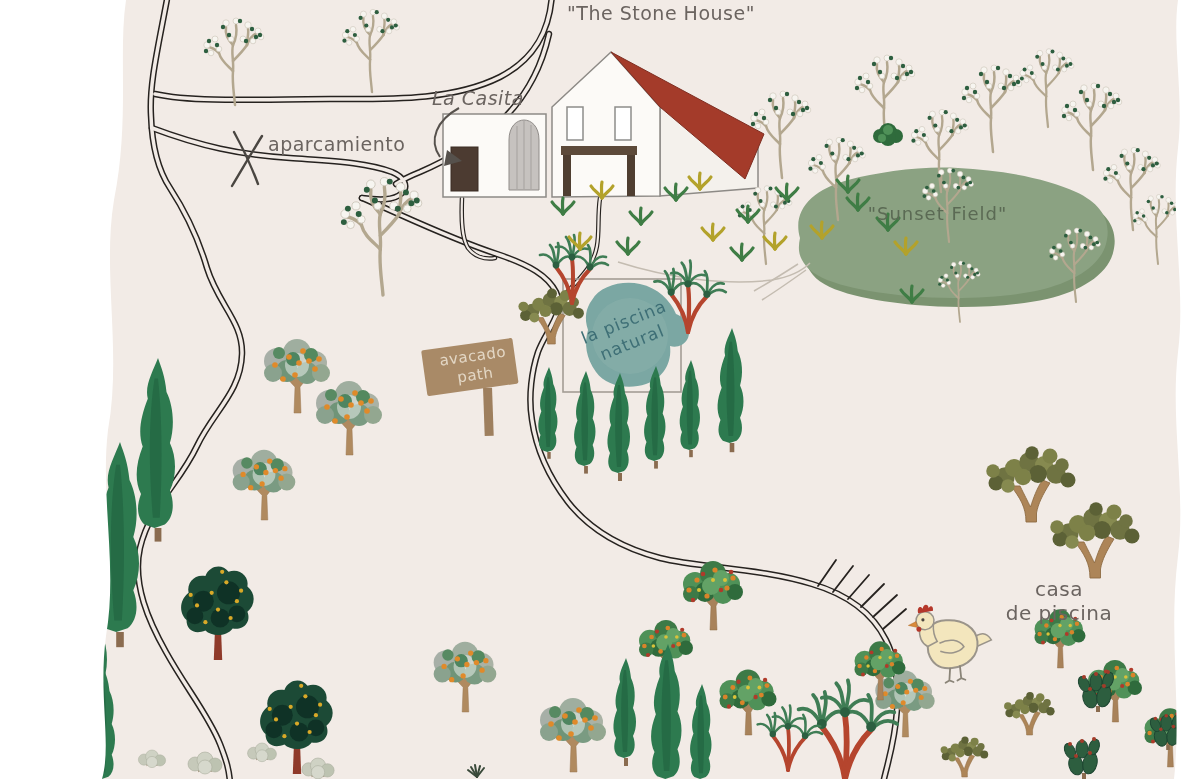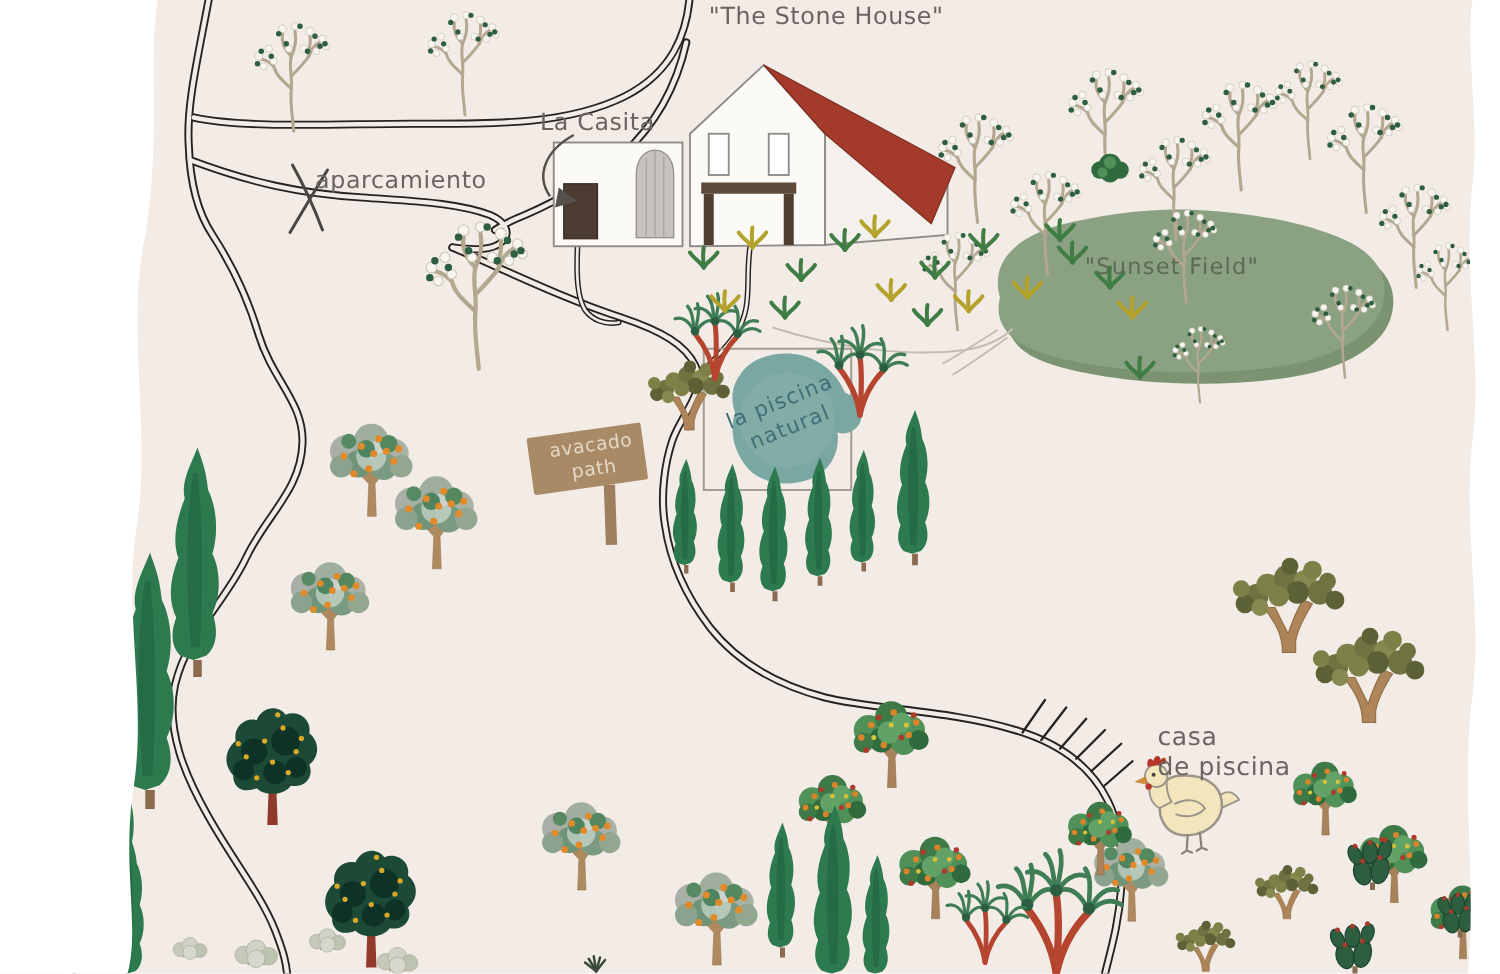--- a/index.html
+++ b/index.html
@@ -4,30 +4,30 @@
 <style>
   html,body{margin:0;padding:0;background:#ffffff;}
   #map{position:relative;width:1200px;height:779px;overflow:hidden;
        background:var(--background,#f2ebe6);
        font-family:"DejaVu Sans","Liberation Sans",sans-serif;}
   #scene{position:absolute;inset:0;z-index:1;}
   .label{position:absolute;z-index:5;color:var(--label_text,#6b6460);
          letter-spacing:.5px;white-space:nowrap;}
   .label .ln{display:block;}
   .lbl-stone{left:556px;top:2px;width:210px;text-align:center;font-size:19px;}
-  .lbl-casita{left:432px;top:87px;font-size:19px;}
-  .lbl-parking{left:252px;top:133px;font-size:19px;}
+  .lbl-casita{left:432px;top:87px;font-size:19px;font-style:italic;}
+  .lbl-parking{left:268px;top:133px;font-size:19px;}
   .lbl-field{left:840px;top:203px;width:195px;text-align:center;
              font-size:18px;color:var(--field_text,#5b6a54);letter-spacing:1px;}
   .lbl-pool{left:566px;top:310px;width:124px;text-align:center;font-size:17px;
             color:var(--pool_text,#3e6f76);transform:rotate(-22deg);
             letter-spacing:1px;line-height:1.3;}
   .lbl-sign{left:431px;top:347px;width:86px;text-align:center;font-size:15px;
             color:var(--sign_text,#e3d7c5);transform:rotate(-8deg);line-height:1.25;}
-  .lbl-pollos{left:926px;top:577px;width:150px;text-align:left;
+  .lbl-pollos{left:984px;top:577px;width:150px;text-align:center;
               font-size:20px;line-height:1.2;}
 </style>
 </head>
 <body>
 
 <div id="map">
 <svg id="scene" width="1200" height="779" viewBox="0 0 1200 779">
   <defs>
     <symbol id="sym-cypress" overflow="visible">
       <path d="M0,-100 C-3,-92 -8,-84 -6,-76 C-10,-66 -12,-56 -9,-48 C-13,-38 -14,-28 -10,-20 C-13,-12 -12,-6 -8,-2 L-2,0 L4,-2 C9,-6 10,-14 7,-22 C11,-30 11,-42 7,-50 C10,-60 9,-72 5,-80 C4,-90 2,-94 0,-100 Z" fill="#2d7a4f"></path>

